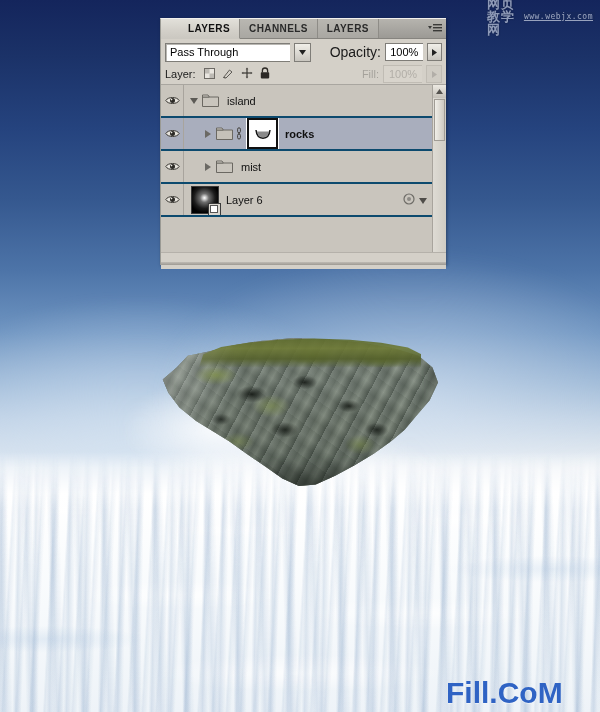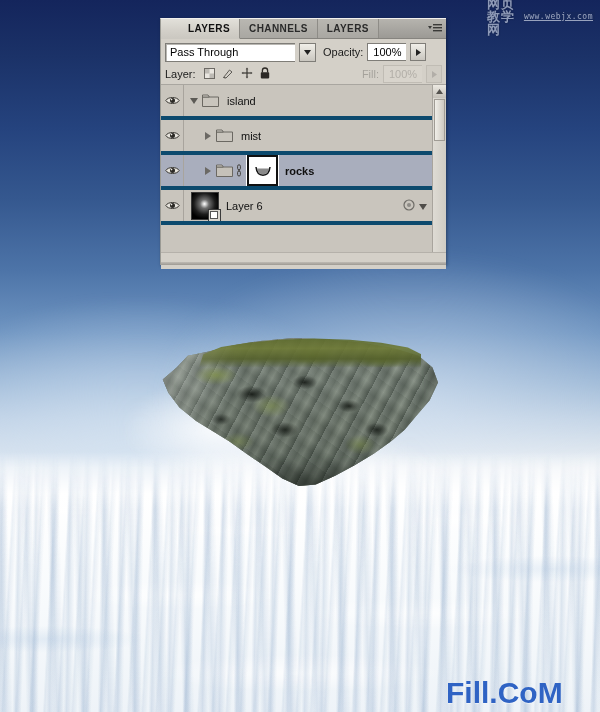--- a/index.html
+++ b/index.html
@@ -211,21 +211,21 @@
     position:relative;width:125px;height:17px;background:#fff;
     border:1px solid #7f7d78;border-right:none;
     display:flex;align-items:center;padding-left:4px;font-size:11px;color:#000;
     box-shadow:inset 1px 1px 0 #b9b7b2;
   }
   .ps-select-arrow{
     width:15px;height:17px;border:1px solid #7f7d78;
     background:linear-gradient(to bottom,#f1efe9,#c9c6bf);
     display:flex;align-items:center;justify-content:center;
   }
-  .ps-opacity-label{font-size:11px;color:#1b1b1b;margin-left:3px;}
+  .ps-opacity-label{font-size:14px;color:#1b1b1b;margin-left:15px;}
   .ps-num{
     width:38px;height:16px;background:#fff;border:1px solid #7f7d78;border-right:none;
     display:flex;align-items:center;justify-content:center;font-size:11px;color:#000;
   }
   .ps-num-arrow{
     width:14px;height:16px;border:1px solid #7f7d78;
     background:linear-gradient(to bottom,#f1efe9,#c9c6bf);
     display:flex;align-items:center;justify-content:center;
   }
 
@@ -241,21 +241,21 @@
   .ps-fill .ps-num{background:#ddd9d1;color:#8a8782;border-color:#a8a49d;}
   .ps-fill .ps-num-arrow{background:#ccc8c1;border-color:#a8a49d;}
 
   
   .ps-list{
     position:relative;height:167px;background:#c8c4bc;overflow:hidden;
   }
   .ps-rows{position:absolute;left:0;top:0;right:13px;bottom:0;background:#c9c5bd;}
   .ps-layer{
     position:relative;display:flex;align-items:center;height:31px;
-    border-bottom:4px solid #0c4a6e;background:#c9c5bd;
+    border-bottom:2px solid #0c4a6e;background:#c9c5bd;
   }
   .ps-layer.selected{background:#a9aebd;}
   .ps-eye{
     width:22px;height:100%;display:flex;align-items:center;justify-content:center;
     border-right:1px solid #a8a49d;flex:0 0 22px;
   }
   .ps-layer-body{display:flex;align-items:center;flex:1;height:100%;padding-left:3px;overflow:hidden;}
   .ps-tri{width:13px;display:flex;align-items:center;justify-content:center;flex:0 0 13px;}
   .ps-indent{width:14px;flex:0 0 14px;}
   .ps-folder{width:20px;flex:0 0 20px;display:flex;align-items:center;justify-content:center;}
@@ -451,20 +451,58 @@
             <div class="ps-folder">
               <svg width="17" height="13" viewBox="0 0 17 13">
                 <path d="M0.5 3 L0.5 12.5 L16.5 12.5 L16.5 3 Z" fill="#c9c5bd" stroke="#6b6862"></path>
                 <path d="M0.5 3 L0.5 1 L6 1 L7.3 3 Z" fill="#d6d2ca" stroke="#6b6862"></path>
               </svg>
             </div>
             <div class="ps-name">island</div>
           </div>
         </div>
 
+        <div class="ps-layer selected">
+          <div class="ps-eye">
+            <svg width="15" height="11" viewBox="0 0 15 11">
+              <path d="M0.8 5.5 C3 1.5 12 1.5 14.2 5.5 C12 9.5 3 9.5 0.8 5.5 Z" fill="#e6e3dc" stroke="#3b3934"></path>
+              <circle cx="7.5" cy="5.5" r="2.5" fill="#2b2925"></circle>
+              <circle cx="6.6" cy="4.6" r="0.8" fill="#f2f0ea"></circle>
+            </svg>
+          </div>
+          <div class="ps-layer-body">
+            <div class="ps-indent"></div>
+            <div class="ps-tri">
+              <svg width="6" height="8" viewBox="0 0 6 8">
+                  <polygon points="0,0 6,4 0,8" fill="#6b6964"></polygon>
+                </svg>
+            </div>
+            <div class="ps-folder">
+              <svg width="17" height="13" viewBox="0 0 17 13">
+                <path d="M0.5 3 L0.5 12.5 L16.5 12.5 L16.5 3 Z" fill="#c5c1b9" stroke="#6b6862"></path>
+                <path d="M0.5 3 L0.5 1 L6 1 L7.3 3 Z" fill="#d2cec6" stroke="#6b6862"></path>
+              </svg>
+            </div>
+            <div class="ps-link">
+              <svg width="8" height="13" viewBox="0 0 8 13">
+                <rect x="2.6" y="0.8" width="2.8" height="5" rx="1.4" fill="none" stroke="#44423e" stroke-width="1"></rect>
+                <rect x="2.6" y="7" width="2.8" height="5" rx="1.4" fill="none" stroke="#44423e" stroke-width="1"></rect>
+                <rect x="3.4" y="5.3" width="1.2" height="2.2" fill="#44423e"></rect>
+              </svg>
+            </div>
+            <div class="thumb masksel">
+              <svg width="20" height="14" viewBox="0 0 20 14">
+                <path d="M3 3 C3.6 8.8 6.8 11.2 10 11.2 C13.2 11.2 16.4 8.8 17 3" fill="none" stroke="#161616" stroke-width="1.5"></path>
+                <path d="M4 4.5 C5 9 7.4 10.4 10 10.4 C12.6 10.4 15 9 16 4.5" fill="#2a2a2a" opacity=".55"></path>
+              </svg>
+            </div>
+            <div class="ps-name bold">rocks</div>
+          </div>
+        </div>
+
         <div class="ps-layer">
           <div class="ps-eye">
             <svg width="15" height="11" viewBox="0 0 15 11">
               <path d="M0.8 5.5 C3 1.5 12 1.5 14.2 5.5 C12 9.5 3 9.5 0.8 5.5 Z" fill="#e6e3dc" stroke="#3b3934"></path>
               <circle cx="7.5" cy="5.5" r="2.5" fill="#2b2925"></circle>
               <circle cx="6.6" cy="4.6" r="0.8" fill="#f2f0ea"></circle>
             </svg>
           </div>
           <div class="ps-layer-body">
             <div class="ps-indent"></div>
@@ -473,58 +511,20 @@
                   <polygon points="0,0 6,4 0,8" fill="#6b6964"></polygon>
                 </svg>
             </div>
             <div class="ps-folder">
               <svg width="17" height="13" viewBox="0 0 17 13">
                 <path d="M0.5 3 L0.5 12.5 L16.5 12.5 L16.5 3 Z" fill="#c9c5bd" stroke="#6b6862"></path>
                 <path d="M0.5 3 L0.5 1 L6 1 L7.3 3 Z" fill="#d6d2ca" stroke="#6b6862"></path>
               </svg>
             </div>
             <div class="ps-name">mist</div>
-          </div>
-        </div>
-
-        <div class="ps-layer selected">
-          <div class="ps-eye">
-            <svg width="15" height="11" viewBox="0 0 15 11">
-              <path d="M0.8 5.5 C3 1.5 12 1.5 14.2 5.5 C12 9.5 3 9.5 0.8 5.5 Z" fill="#e6e3dc" stroke="#3b3934"></path>
-              <circle cx="7.5" cy="5.5" r="2.5" fill="#2b2925"></circle>
-              <circle cx="6.6" cy="4.6" r="0.8" fill="#f2f0ea"></circle>
-            </svg>
-          </div>
-          <div class="ps-layer-body">
-            <div class="ps-indent"></div>
-            <div class="ps-tri">
-              <svg width="6" height="8" viewBox="0 0 6 8">
-                  <polygon points="0,0 6,4 0,8" fill="#6b6964"></polygon>
-                </svg>
-            </div>
-            <div class="ps-folder">
-              <svg width="17" height="13" viewBox="0 0 17 13">
-                <path d="M0.5 3 L0.5 12.5 L16.5 12.5 L16.5 3 Z" fill="#c5c1b9" stroke="#6b6862"></path>
-                <path d="M0.5 3 L0.5 1 L6 1 L7.3 3 Z" fill="#d2cec6" stroke="#6b6862"></path>
-              </svg>
-            </div>
-            <div class="ps-link">
-              <svg width="8" height="13" viewBox="0 0 8 13">
-                <rect x="2.6" y="0.8" width="2.8" height="5" rx="1.4" fill="none" stroke="#44423e" stroke-width="1"></rect>
-                <rect x="2.6" y="7" width="2.8" height="5" rx="1.4" fill="none" stroke="#44423e" stroke-width="1"></rect>
-                <rect x="3.4" y="5.3" width="1.2" height="2.2" fill="#44423e"></rect>
-              </svg>
-            </div>
-            <div class="thumb masksel">
-              <svg width="20" height="14" viewBox="0 0 20 14">
-                <path d="M3 3 C3.6 8.8 6.8 11.2 10 11.2 C13.2 11.2 16.4 8.8 17 3" fill="none" stroke="#161616" stroke-width="1.5"></path>
-                <path d="M4 4.5 C5 9 7.4 10.4 10 10.4 C12.6 10.4 15 9 16 4.5" fill="#2a2a2a" opacity=".55"></path>
-              </svg>
-            </div>
-            <div class="ps-name bold">rocks</div>
           </div>
         </div>
 
         <div class="ps-layer">
           <div class="ps-eye">
             <svg width="15" height="11" viewBox="0 0 15 11">
               <path d="M0.8 5.5 C3 1.5 12 1.5 14.2 5.5 C12 9.5 3 9.5 0.8 5.5 Z" fill="#e6e3dc" stroke="#3b3934"></path>
               <circle cx="7.5" cy="5.5" r="2.5" fill="#2b2925"></circle>
               <circle cx="6.6" cy="4.6" r="0.8" fill="#f2f0ea"></circle>
             </svg>

